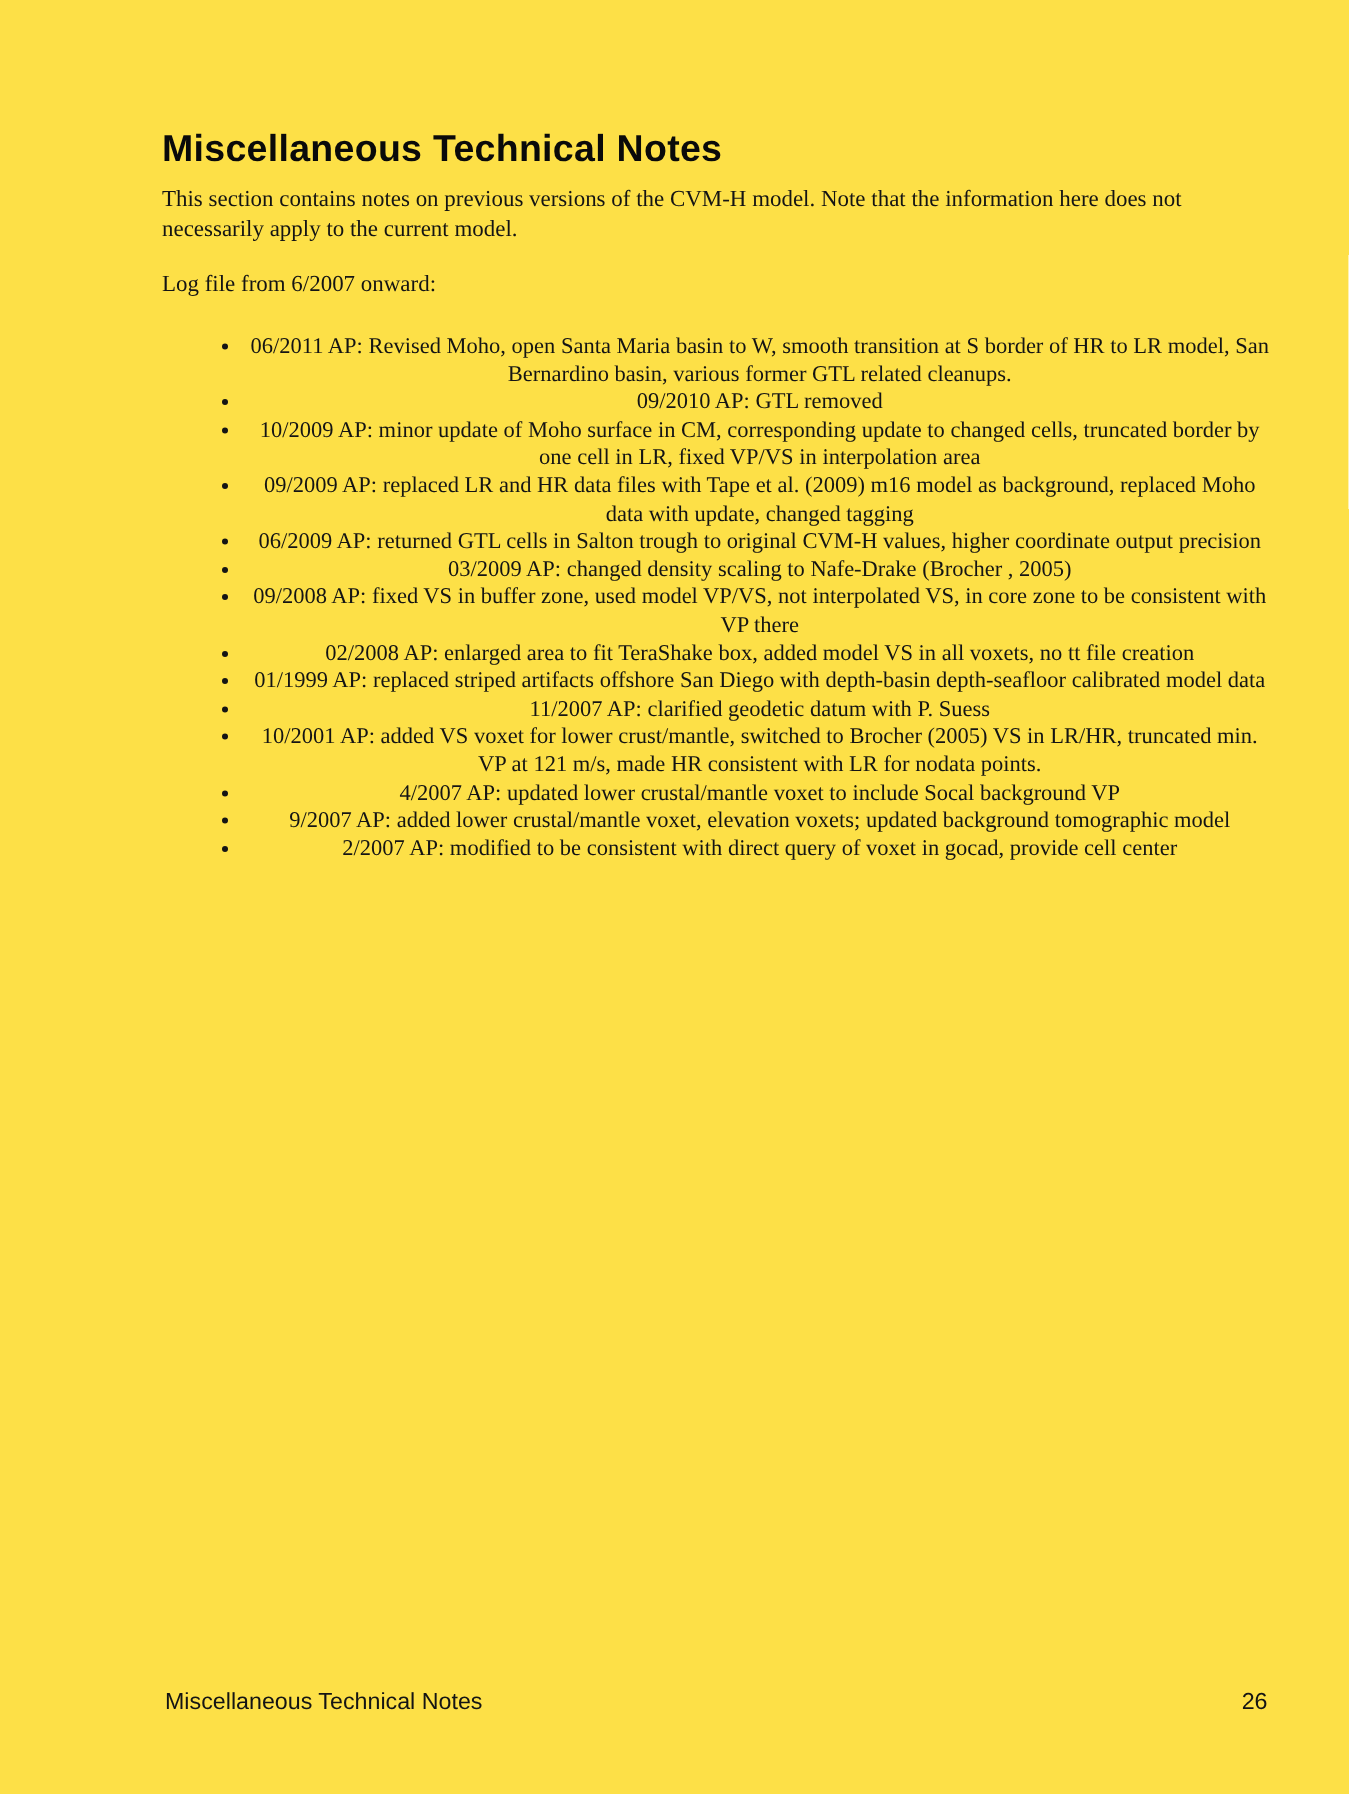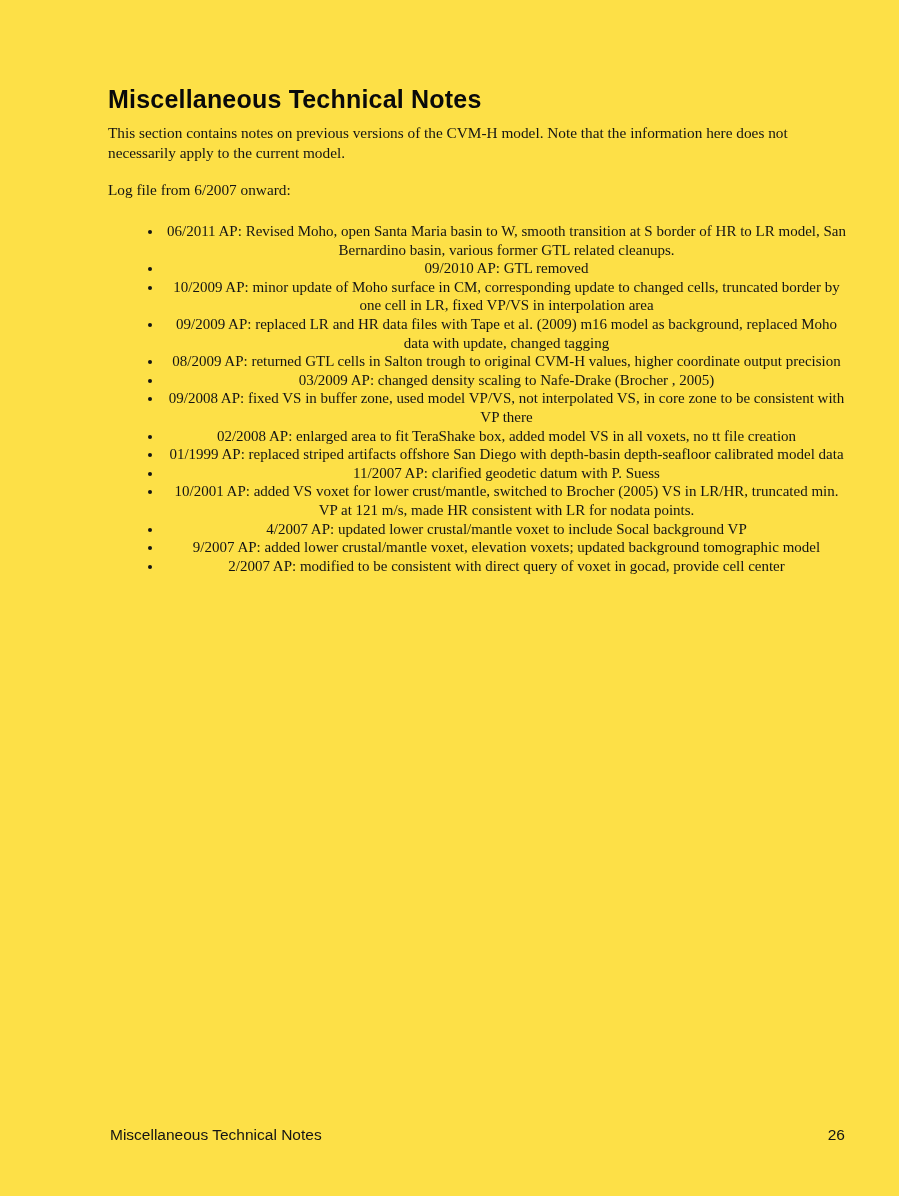--- a/index.html
+++ b/index.html
@@ -76,21 +76,21 @@
 
     <p class="intro">This section contains notes on previous versions of the CVM-H model. Note that the information here does not necessarily apply to the current model.</p>
 
     <p class="log-intro">Log file from 6/2007 onward:</p>
 
     <ul class="log-list">
         <li>06/2011 AP: Revised Moho, open Santa Maria basin to W, smooth transition at S border of HR to LR model, San Bernardino basin, various former GTL related cleanups.</li>
         <li>09/2010 AP: GTL removed</li>
         <li>10/2009 AP: minor update of Moho surface in CM, corresponding update to changed cells, truncated border by one cell in LR, fixed VP/VS in interpolation area</li>
         <li>09/2009 AP: replaced LR and HR data files with Tape et al. (2009) m16 model as background, replaced Moho data with update, changed tagging</li>
-        <li>08/2009 AP: returned GTL cells in Salton trough to original CVM-H values, higher coordinate output precision</li>
+        <li>06/2009 AP: returned GTL cells in Salton trough to original CVM-H values, higher coordinate output precision</li>
         <li>03/2009 AP: changed density scaling to Nafe-Drake (Brocher , 2005)</li>
         <li>09/2008 AP: fixed VS in buffer zone, used model VP/VS, not interpolated VS, in core zone to be consistent with VP there</li>
         <li>02/2008 AP: enlarged area to fit TeraShake box, added model VS in all voxets, no tt file creation</li>
         <li>01/1999 AP: replaced striped artifacts offshore San Diego with depth-basin depth-seafloor calibrated model data</li>
         <li>11/2007 AP: clarified geodetic datum with P. Suess</li>
         <li>10/2001 AP: added VS voxet for lower crust/mantle, switched to Brocher (2005) VS in LR/HR, truncated min. VP at 121 m/s, made HR consistent with LR for nodata points.</li>
         <li>4/2007 AP: updated lower crustal/mantle voxet to include Socal background VP</li>
         <li>9/2007 AP: added lower crustal/mantle voxet, elevation voxets; updated background tomographic model</li>
         <li>2/2007 AP: modified to be consistent with direct query of voxet in gocad, provide cell center</li>
       </ul>

